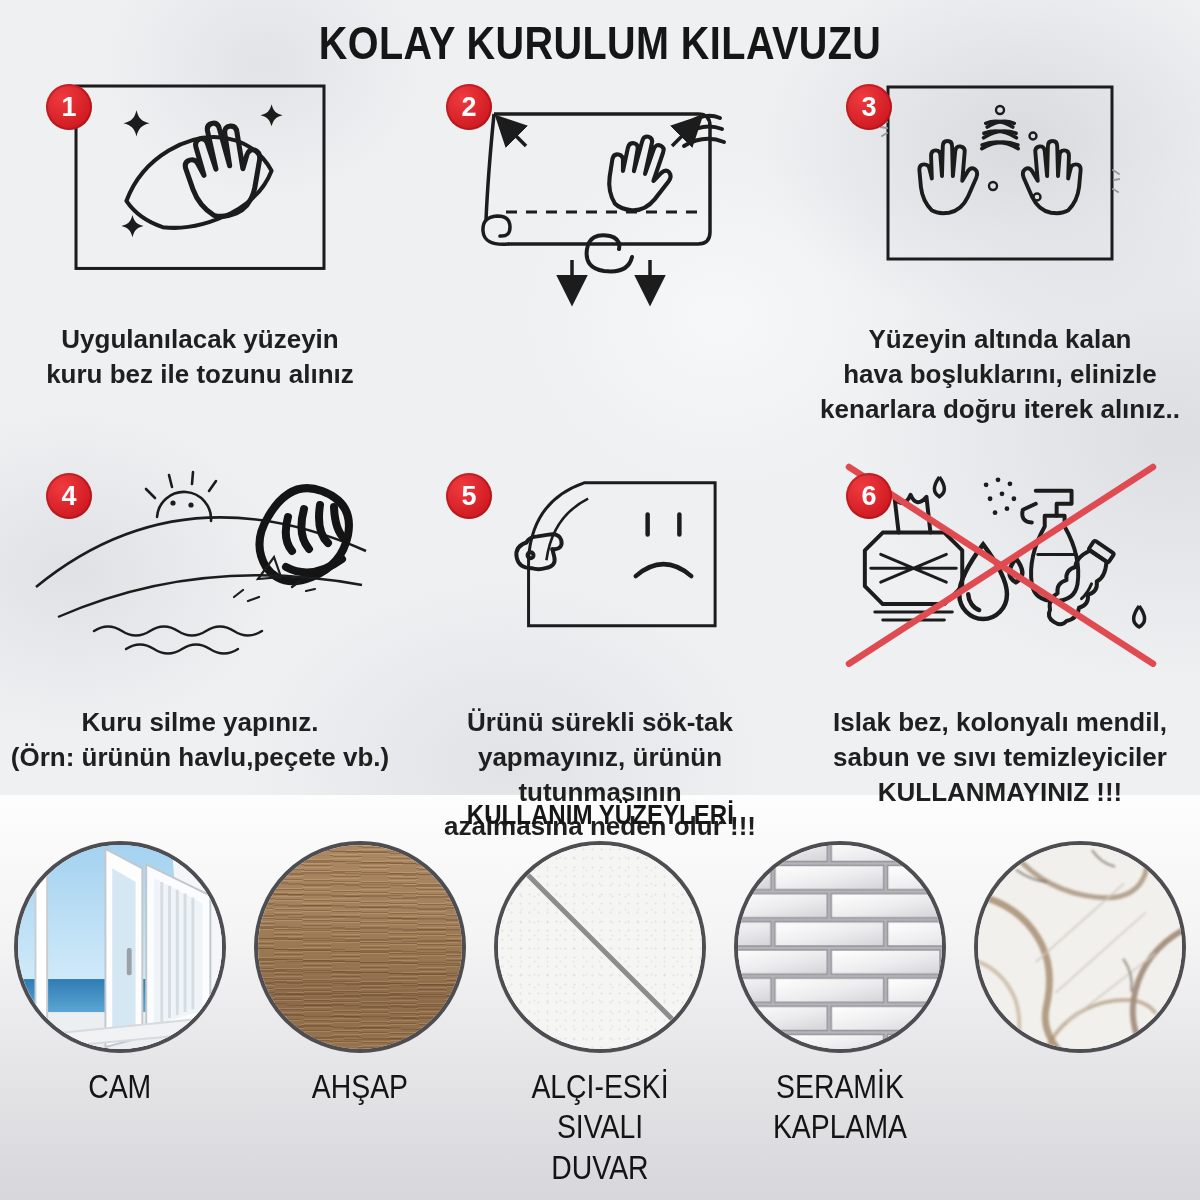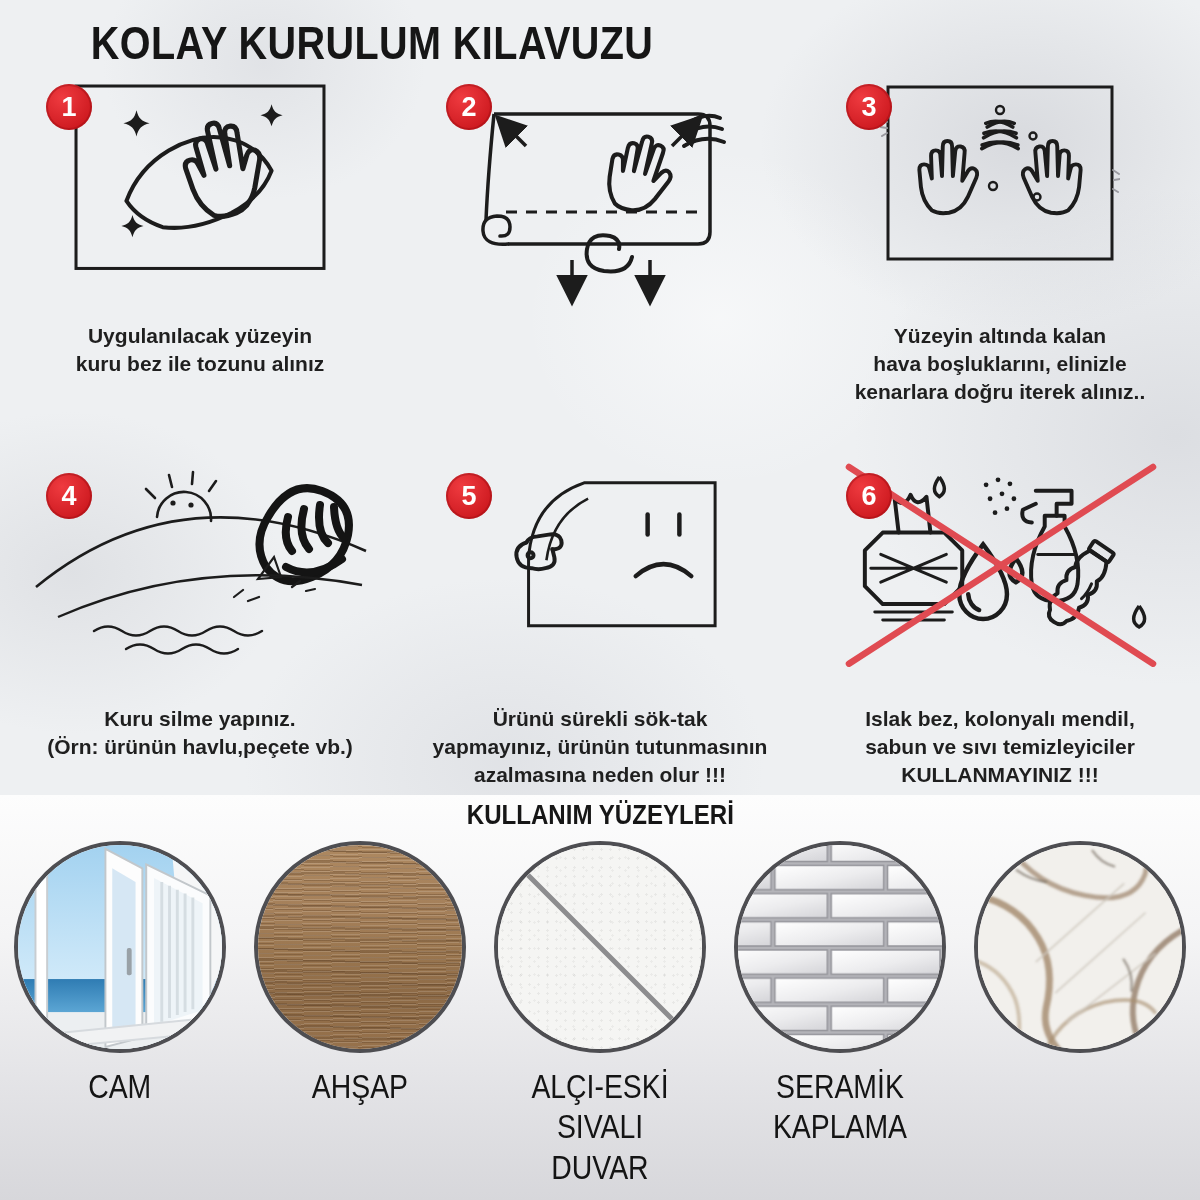--- a/index.html
+++ b/index.html
@@ -8,34 +8,34 @@
     width:1200px;height:795px;position:relative;
     background:
       radial-gradient(420px 300px at 85% 18%, rgba(198,200,206,.55), transparent 62%),
       radial-gradient(520px 400px at 98% 55%, rgba(202,204,210,.50), transparent 62%),
       radial-gradient(340px 260px at 6% 72%, rgba(205,207,212,.45), transparent 62%),
       radial-gradient(420px 300px at 42% 96%, rgba(206,208,214,.42), transparent 62%),
       radial-gradient(260px 220px at 22% 8%, rgba(212,214,219,.5), transparent 62%),
       radial-gradient(300px 260px at 60% 40%, rgba(248,249,250,.8), transparent 65%),
       #eef0f2;
   }
-  .main-title{margin:0;padding-top:16px;font-size:46px;font-weight:800;color:#161616;letter-spacing:.5px;padding-left:45px;}
+  .main-title{margin:0;padding-top:16px;text-align:center;font-size:46px;font-weight:800;color:#161616;letter-spacing:.5px;}
   .condensed{display:inline-block;transform:scaleX(.86);transform-origin:center;white-space:pre-line;}
   .steps{display:grid;grid-template-columns:repeat(3,400px);grid-auto-rows:355px;}
   .step{position:relative;text-align:center;}
   .badge{
     position:absolute;left:46px;top:14px;width:46px;height:46px;border-radius:50%;
     background:radial-gradient(circle at 35% 30%, #ef3b40, #cf1b21 72%);
     box-shadow:inset 0 0 0 2px rgba(140,10,14,.35);
     color:#fff;font-size:27px;font-weight:800;line-height:46px;text-align:center;
   }
   .row2 .badge{top:48px;}
   .illu{height:238px;display:flex;justify-content:center;align-items:flex-start;padding-top:14px;}
   .row2 .illu{height:246px;padding-top:34px;}
-  .caption{font-size:21px;font-weight:700;color:#1f1f1f;line-height:1.34;white-space:pre-line;}
+  .caption{font-size:26px;font-weight:700;color:#1f1f1f;line-height:1.34;white-space:pre-line;}
   .bottom{
     width:1200px;height:405px;
     background:linear-gradient(180deg,#fdfdfd 0%,#f4f4f5 35%,#e4e4e7 70%,#d7d7db 100%);
     text-align:center;
   }
   .bottom-title{margin:0;padding-top:4px;font-size:28px;font-weight:800;color:#161616;}
   .surfaces{display:flex;justify-content:center;gap:28px;margin-top:10px;}
   .surface{width:212px;display:flex;flex-direction:column;align-items:center;}
   .disc{
     width:204px;height:204px;border-radius:50%;border:4px solid #4e4e52;

